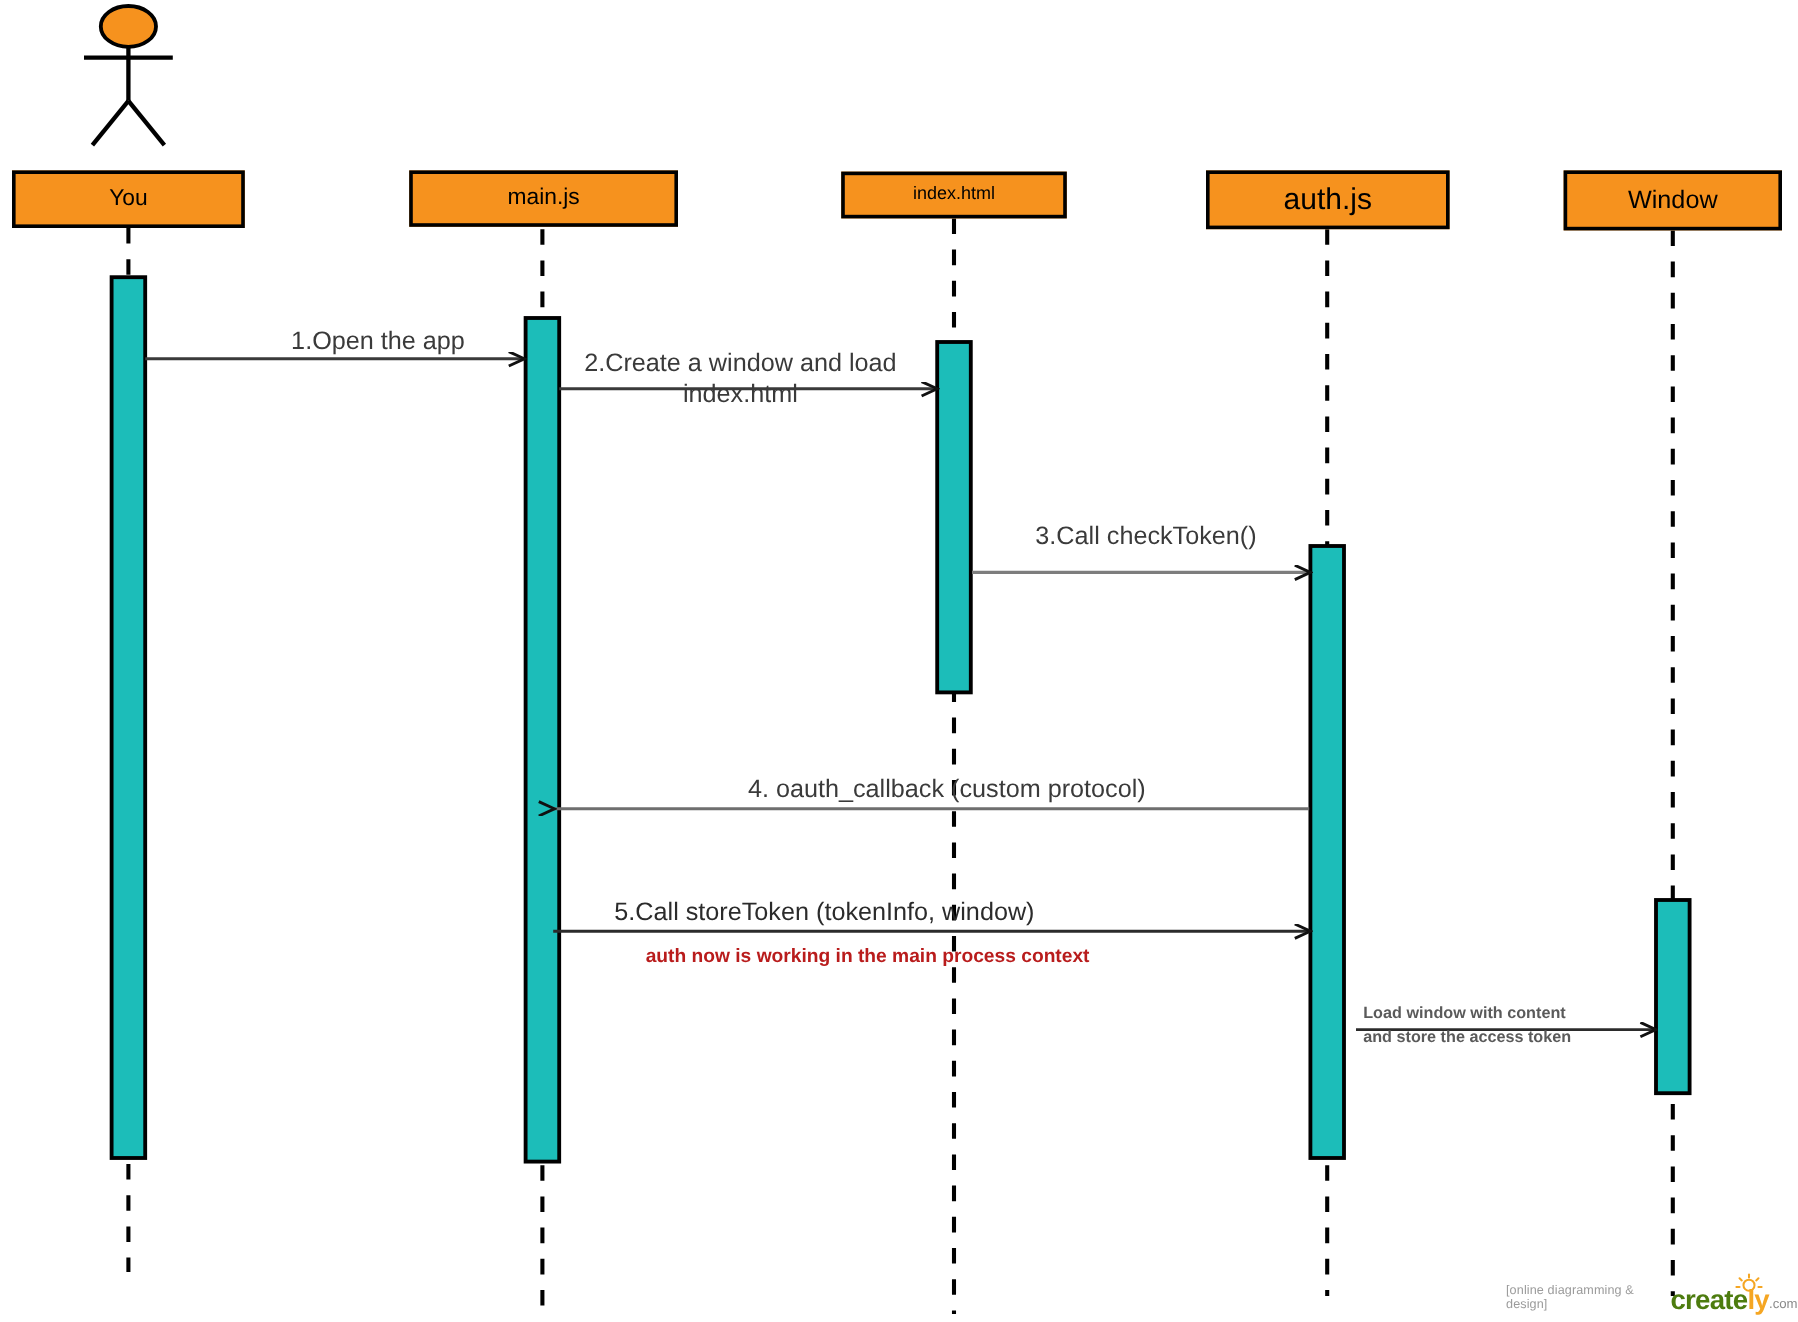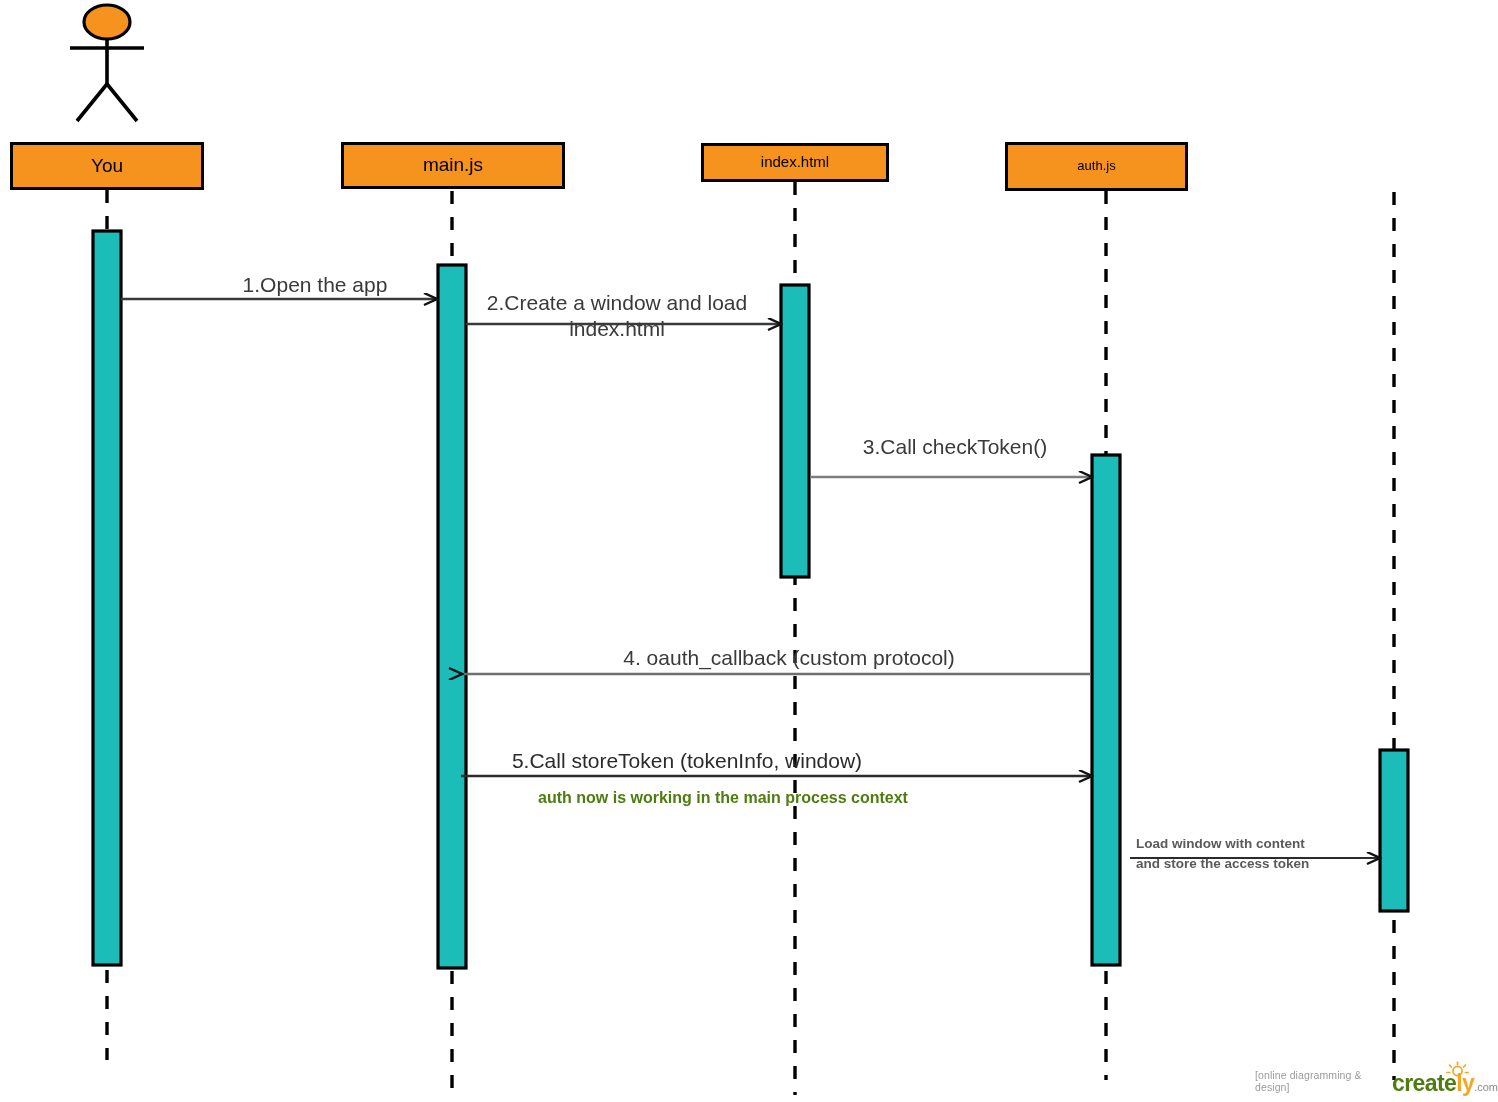--- a/index.html
+++ b/index.html
@@ -9,21 +9,21 @@
   svg#canvas{position:absolute;left:0;top:0;}
 
   .lifebox{position:absolute;background:#F6921E;border:3px solid #000;
            box-sizing:border-box;display:flex;align-items:center;
            justify-content:center;color:#000;}
   .lifebox span{display:block;text-align:right;line-height:1.1;}
 
   .msg{position:absolute;color:#3a3a3a;line-height:1.22;white-space:nowrap;}
   .msg.center{text-align:center;}
   .msg.dark{color:#2b2b2b;}
-  .note-bold{position:absolute;font-weight:bold;color:#4d7c0f;line-height:1.22;
+  .note-bold{position:absolute;font-weight:bold;color:#b91c1c;line-height:1.22;
              white-space:nowrap;text-align:right;}
 
   .wm{position:absolute;display:flex;align-items:flex-end;}
   .wm-txt{font-size:10.5px;color:#9b9b9b;letter-spacing:0.1px;
           font-family:"Liberation Sans",sans-serif;margin-right:4px;
           padding-bottom:2px;}
   .wm-logo{font-size:23px;font-weight:bold;letter-spacing:-0.6px;
            font-family:"Liberation Sans",sans-serif;line-height:1;}
   .wm-c{color:#4d7c0f;}
   .wm-l{color:#F5A623;}
@@ -92,24 +92,27 @@
   </div>
 
   <div class="lifebox" style="left:341px;top:142px;width:224px;height:47px;font-size:19px;">
     <span>main.js</span>
   </div>
 
   <div class="lifebox" style="left:701px;top:143px;width:188px;height:39px;font-size:15px;">
     <span>index.html</span>
   </div>
 
-  <div class="lifebox" style="left:1005px;top:142px;width:183px;height:49px;font-size:13px;">
+  <div class="lifebox" style="left:1005px;top:142px;width:203px;height:49px;font-size:25px;">
     <span>auth.js</span>
   </div>
 
+  <div class="lifebox" style="left:1303px;top:142px;width:182px;height:50px;font-size:21px;">
+    <span>Window</span>
+  </div>
 
   <div class="msg center" style="left:275px;top:272px;transform:translateX(-50%);font-size:21px;margin-left:40px;">
     <div>1.Open the app</div>
   </div>
 
   <div class="msg center" style="left:617px;top:290px;transform:translateX(-50%);font-size:21px;">
     <div>2.Create a window and load</div>
     <div>index.html</div>
   </div>
 

